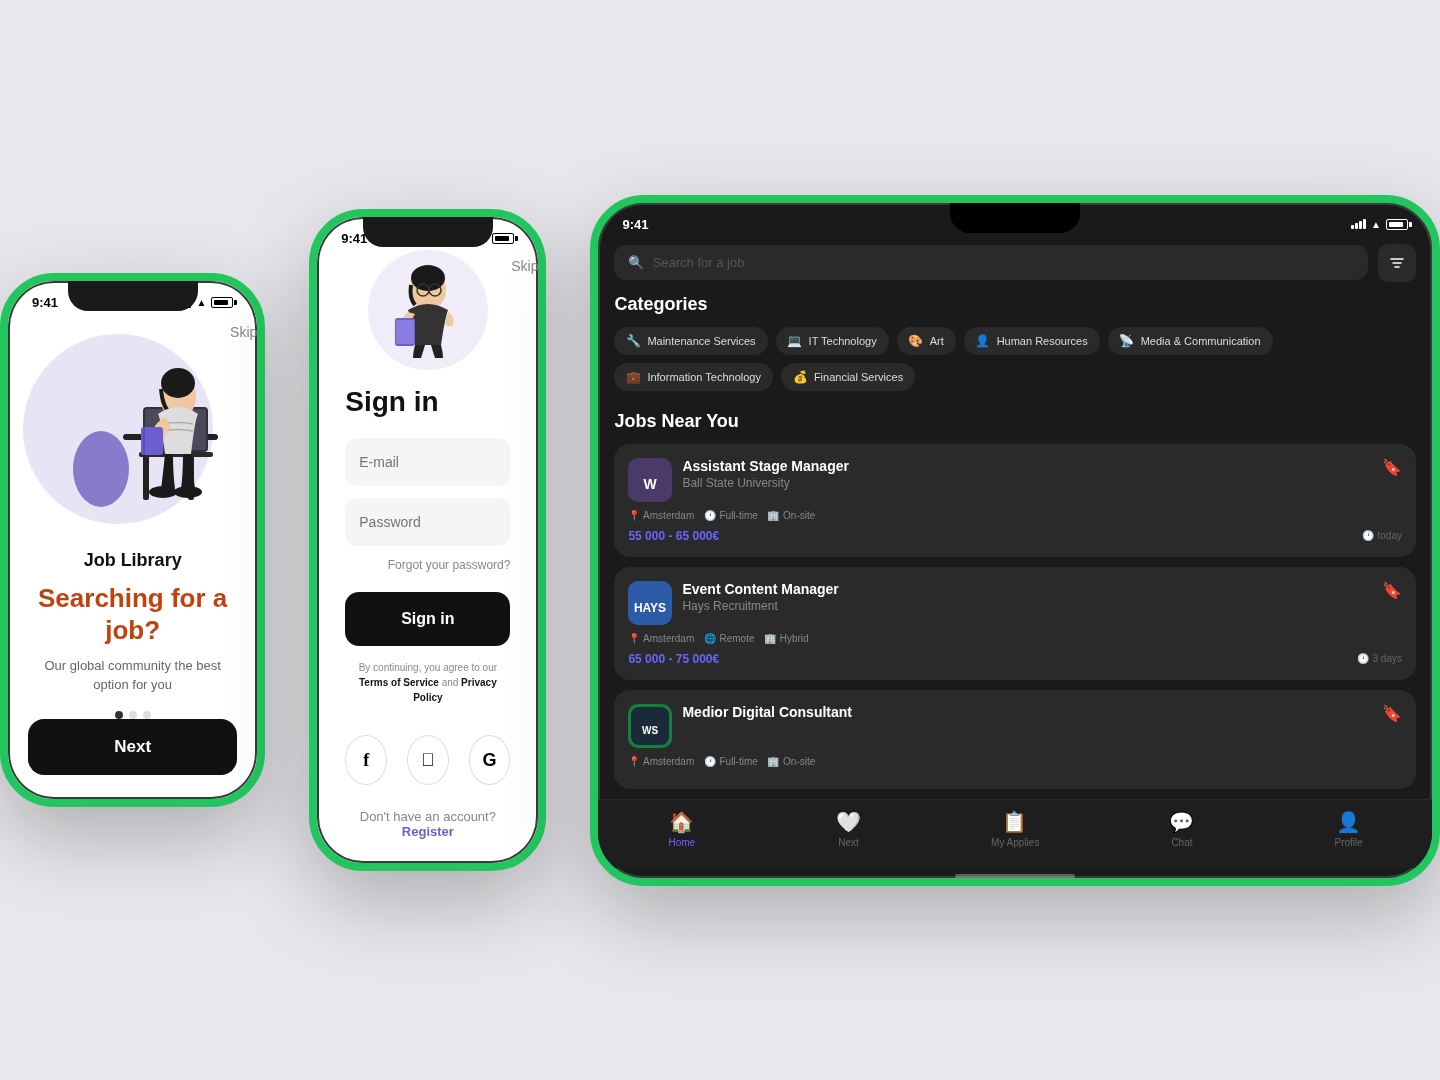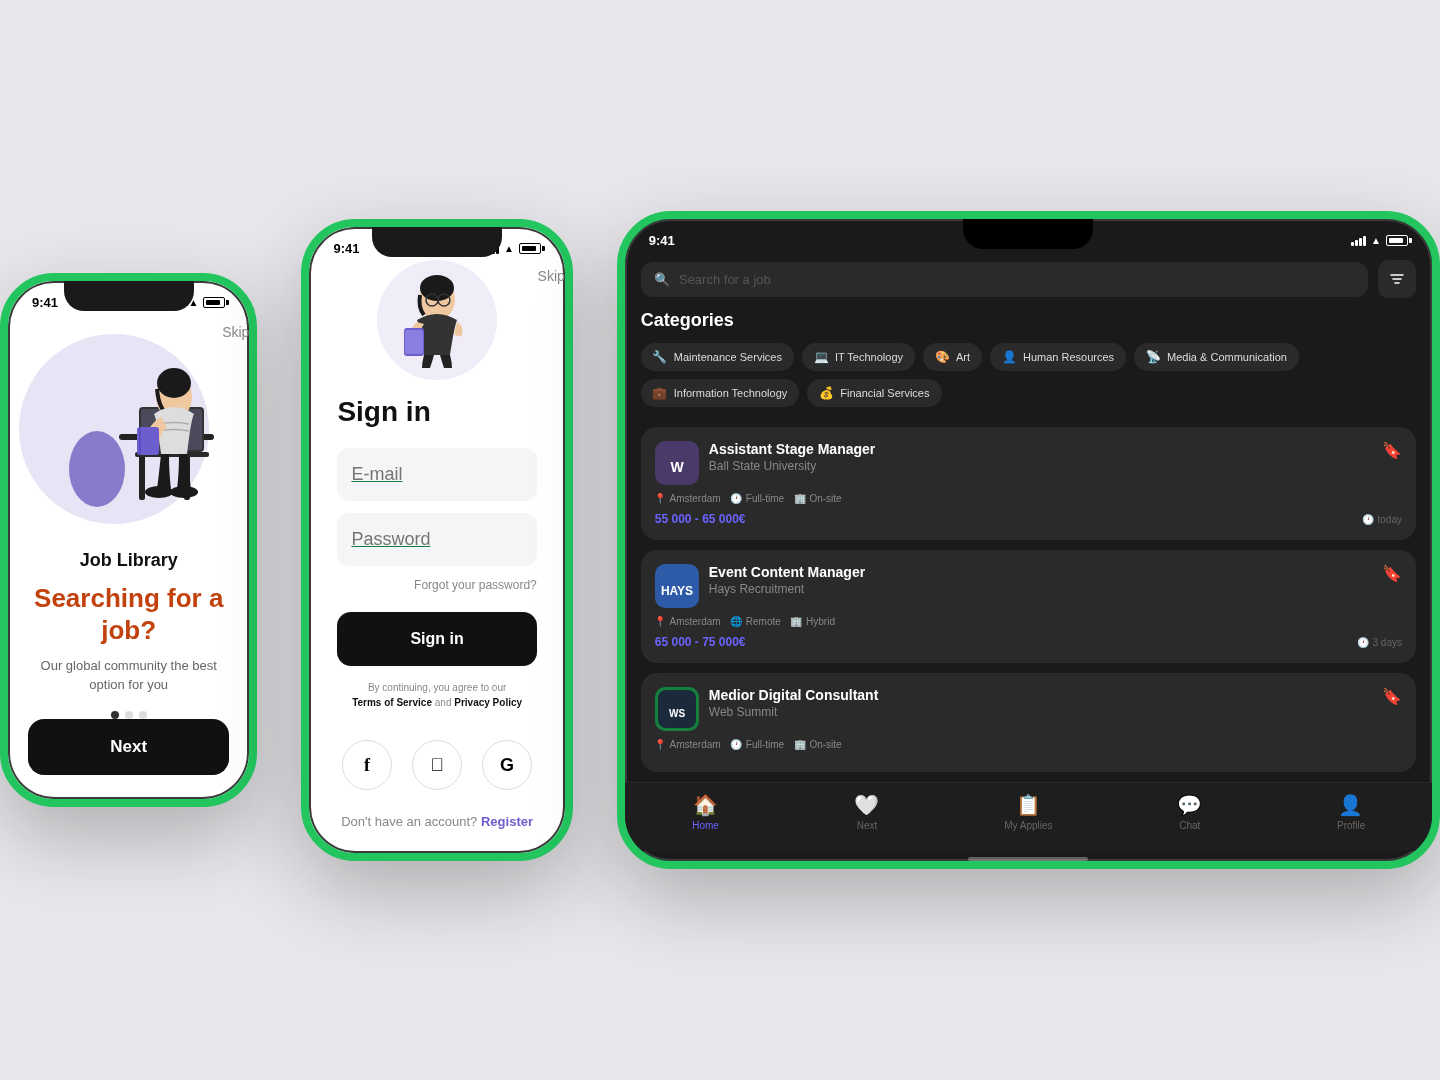--- a/index.html
+++ b/index.html
@@ -170,25 +170,24 @@
       font-weight: 800;
       color: #111;
       margin-bottom: 20px;
     }
     .input-field {
       width: 100%;
       background: #f5f5f7;
       border: none;
       border-radius: 12px;
       padding: 16px 14px;
-      font-size: 18px;
-      color: #15803d;
+      font-size: 14px;
+      color: #1d4ed8;
       margin-bottom: 12px;
       outline: none;
-      text-decoration: underline;
     }
     .forgot-pw {
       font-size: 12px;
       color: #888;
       text-align: right;
       margin-bottom: 20px;
       cursor: pointer;
     }
     .signin-btn {
       width: 100%;
@@ -656,20 +655,21 @@
           <div class="cat-chip">
             <span class="chip-icon">💼</span>
             <span>Information Technology</span>
           </div>
           <div class="cat-chip">
             <span class="chip-icon">💰</span>
             <span>Financial Services</span>
           </div>
         </div>
 
+        <div class="section-title">Jobs Near You</div>
 
         <div class="job-card">
           <div class="job-card-top">
             <div class="company-logo" style="background:#4a3a6a;">
               <svg width="38" height="38" viewBox="0 0 38 38">
                 <rect width="38" height="38" rx="8" fill="#4a3a6a"></rect>
                 <text x="50%" y="65%" dominant-baseline="middle" text-anchor="middle" fill="white" font-size="14" font-weight="800">W</text>
               </svg>
             </div>
             <div class="job-info">
@@ -717,21 +717,20 @@
         <div class="job-card">
           <div class="job-card-top">
             <div class="company-logo" style="background:#15803d;">
               <svg width="38" height="38" viewBox="0 0 38 38">
                 <rect width="38" height="38" rx="8" fill="#1a2a3a"></rect>
                 <text x="50%" y="65%" dominant-baseline="middle" text-anchor="middle" fill="white" font-size="10" font-weight="800">WS</text>
               </svg>
             </div>
             <div class="job-info">
               <div class="job-title">Medior Digital Consultant</div>
-              <div class="company-name">Web Summit</div>
             </div>
             <span class="bookmark-icon">🔖</span>
           </div>
           <div class="job-tags">
             <span class="job-tag">📍 Amsterdam</span>
             <span class="job-tag">🕐 Full-time</span>
             <span class="job-tag">🏢 On-site</span>
           </div>
         </div>
       </div>

